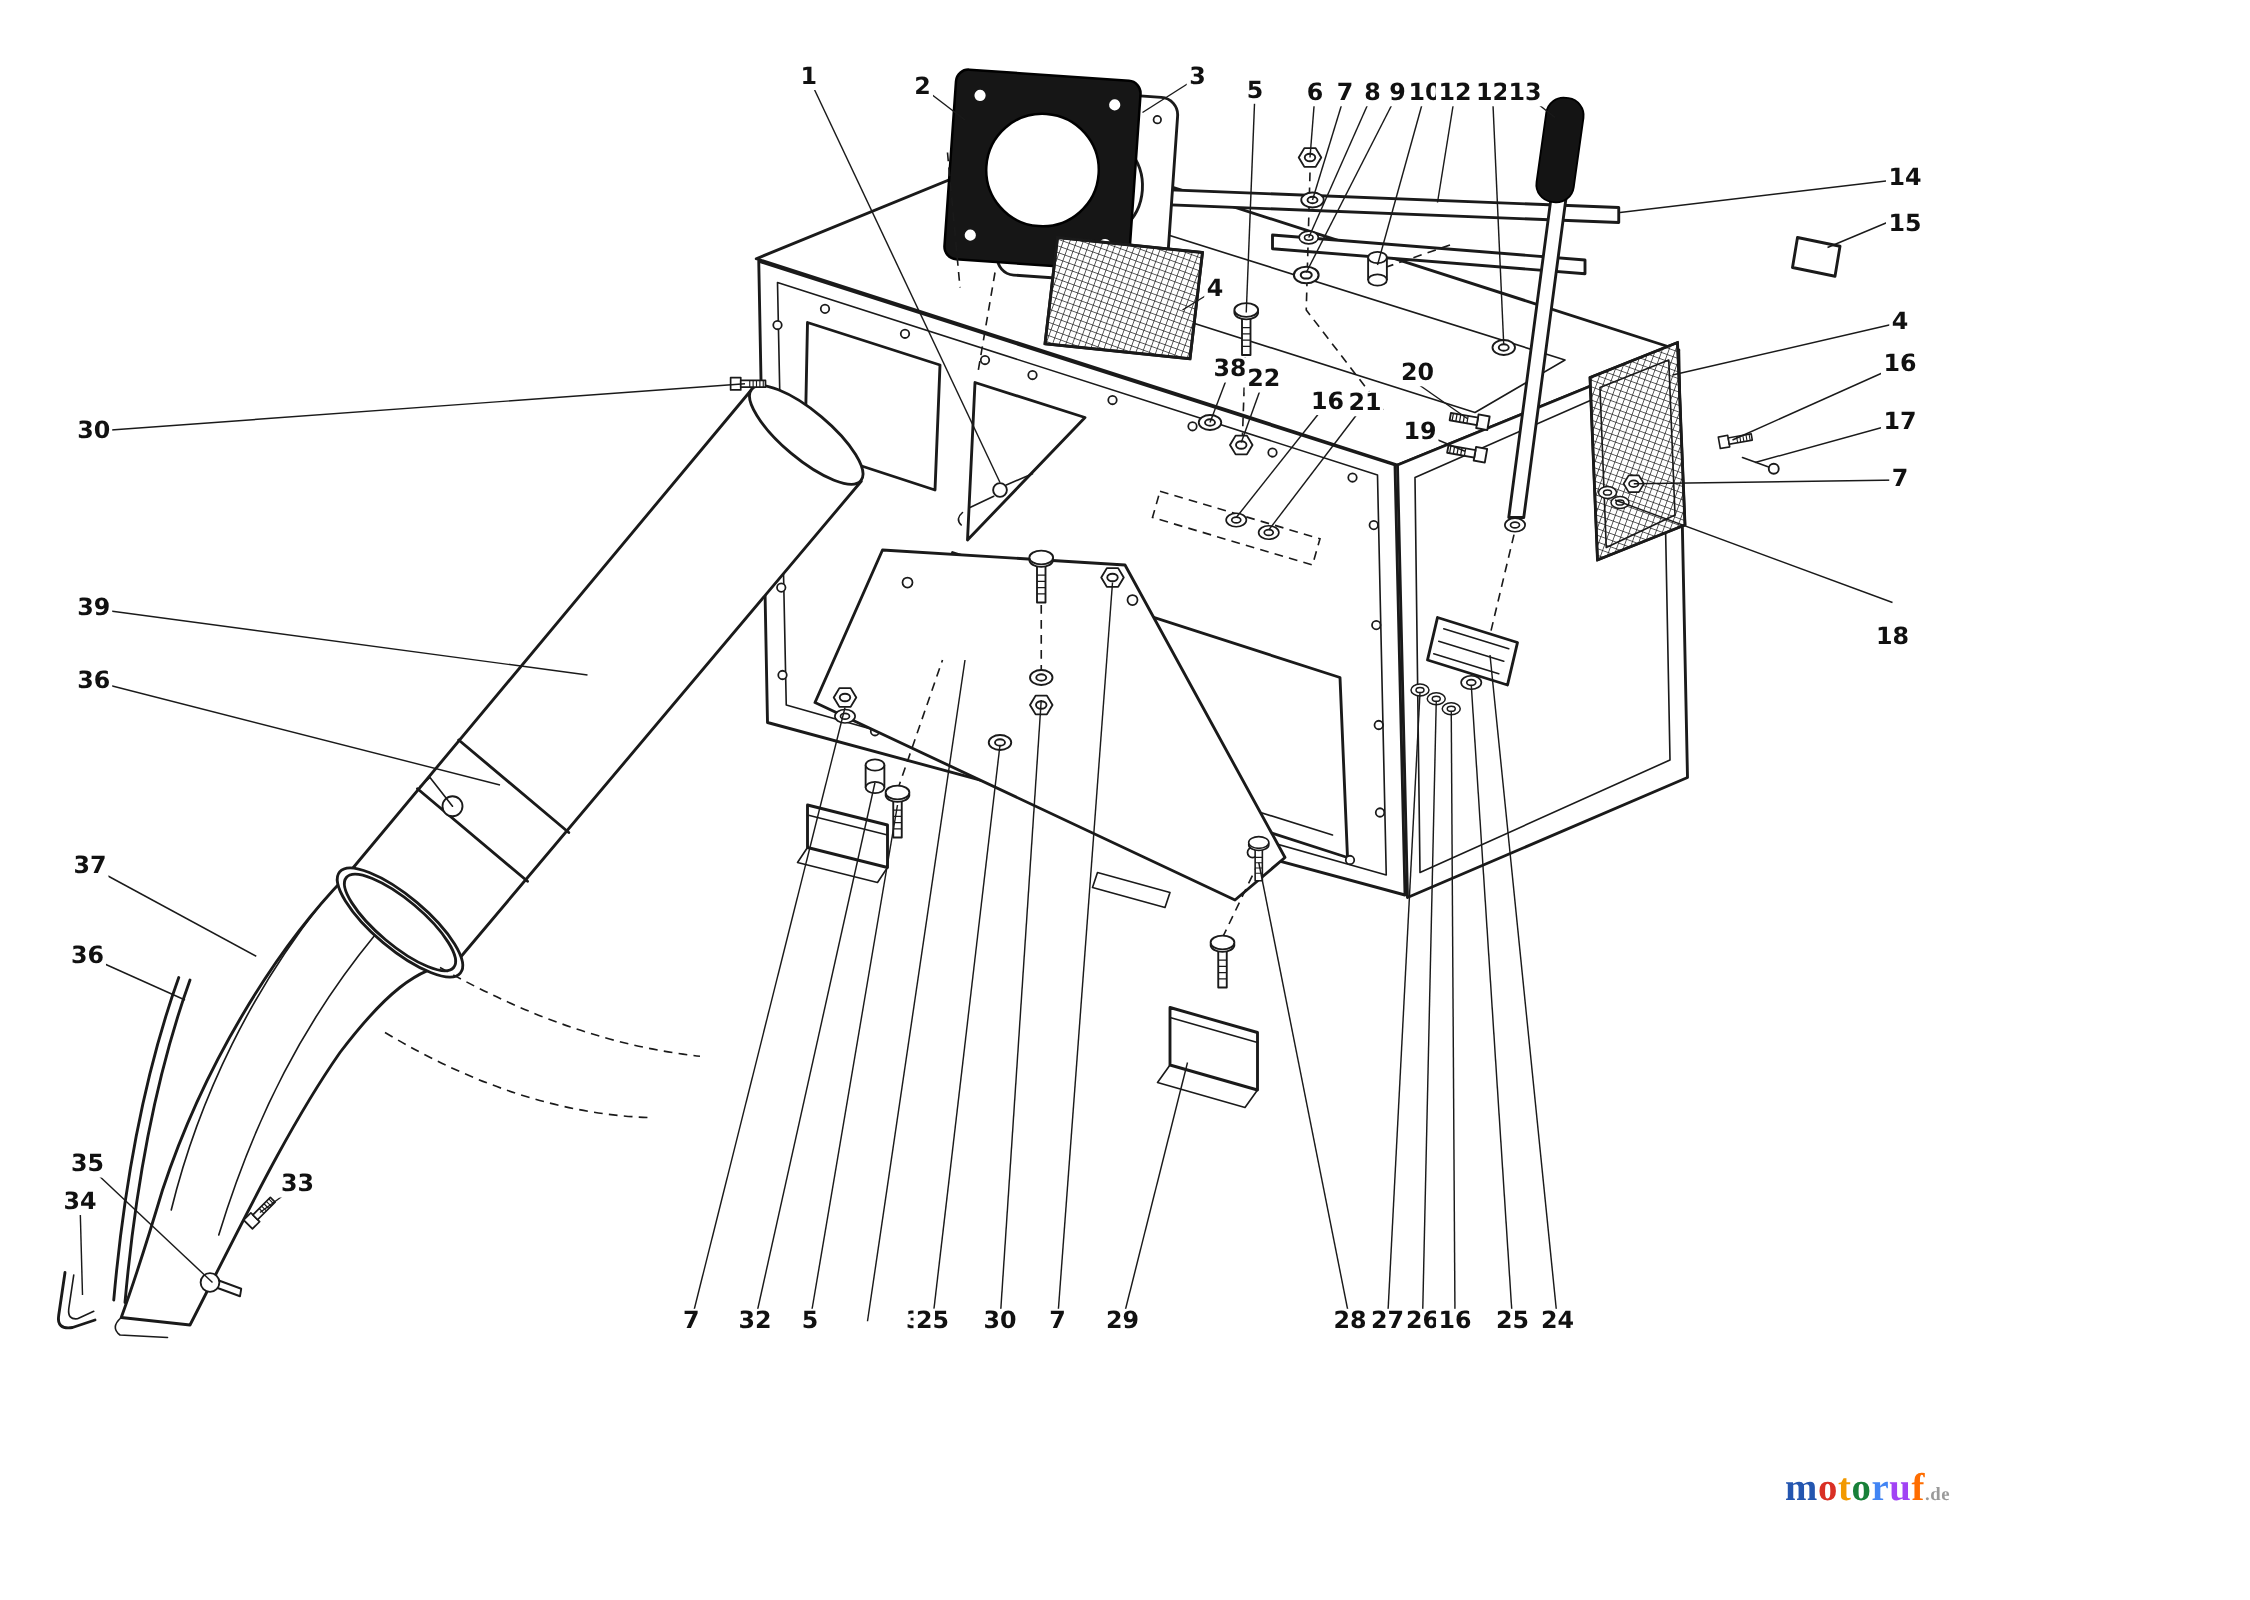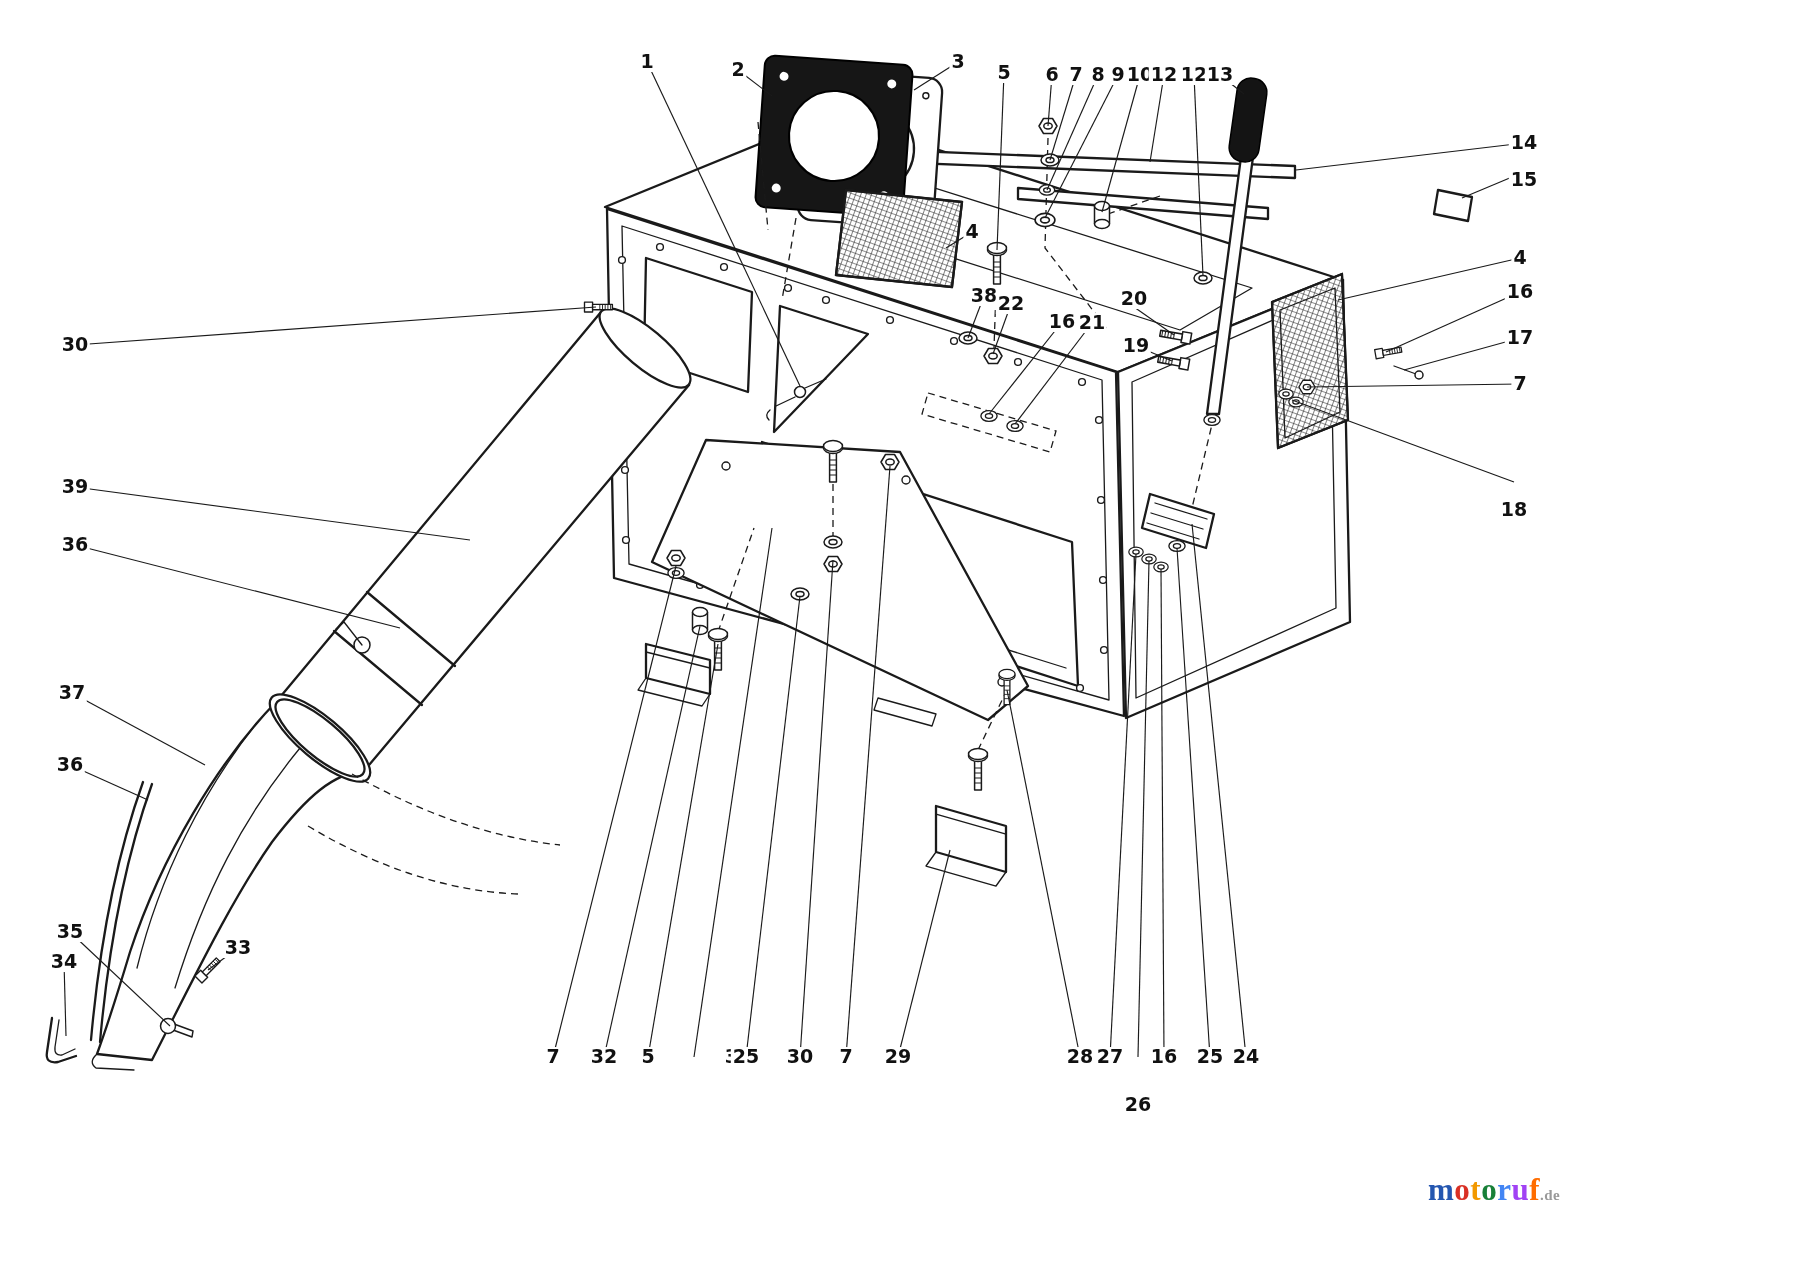--- a/index.html
+++ b/index.html
@@ -334,20 +334,20 @@
       <div class="callout" style="left: 553px; top: 1057px;">7</div>
       <div class="callout" style="left: 604px; top: 1057px;">32</div>
       <div class="callout" style="left: 648px; top: 1057px;">5</div>
       <div class="callout" style="left: 694px; top: 1057px; margin-left: 44px;">31</div>
       <div class="callout" style="left: 746px; top: 1057px;">25</div>
       <div class="callout" style="left: 800px; top: 1057px;">30</div>
       <div class="callout" style="left: 846px; top: 1057px;">7</div>
       <div class="callout" style="left: 898px; top: 1057px;">29</div>
       <div class="callout" style="left: 1080px; top: 1057px;">28</div>
       <div class="callout" style="left: 1110px; top: 1057px;">27</div>
-      <div class="callout" style="left: 1138px; top: 1057px; margin-top: 48px;">26</div>
+      <div class="callout" style="left: 1138px; top: 1057px;">26</div>
       <div class="callout" style="left: 1164px; top: 1057px;">16</div>
       <div class="callout" style="left: 1210px; top: 1057px;">25</div>
       <div class="callout" style="left: 1246px; top: 1057px;">24</div>
     </div>
 
 <div id="watermark"><span id="wm-letters"><span style="color: rgb(36, 86, 176);">m</span><span style="color: rgb(217, 48, 37);">o</span><span style="color: rgb(242, 153, 0);">t</span><span style="color: rgb(24, 128, 56);">o</span><span style="color: rgb(66, 133, 244);">r</span><span style="color: rgb(161, 66, 244);">u</span><span style="color: rgb(255, 109, 0);">f</span></span><span class="wm-suffix" style="color: rgb(154, 154, 154);">.de</span></div>
 </div>
 
 </body></html>

